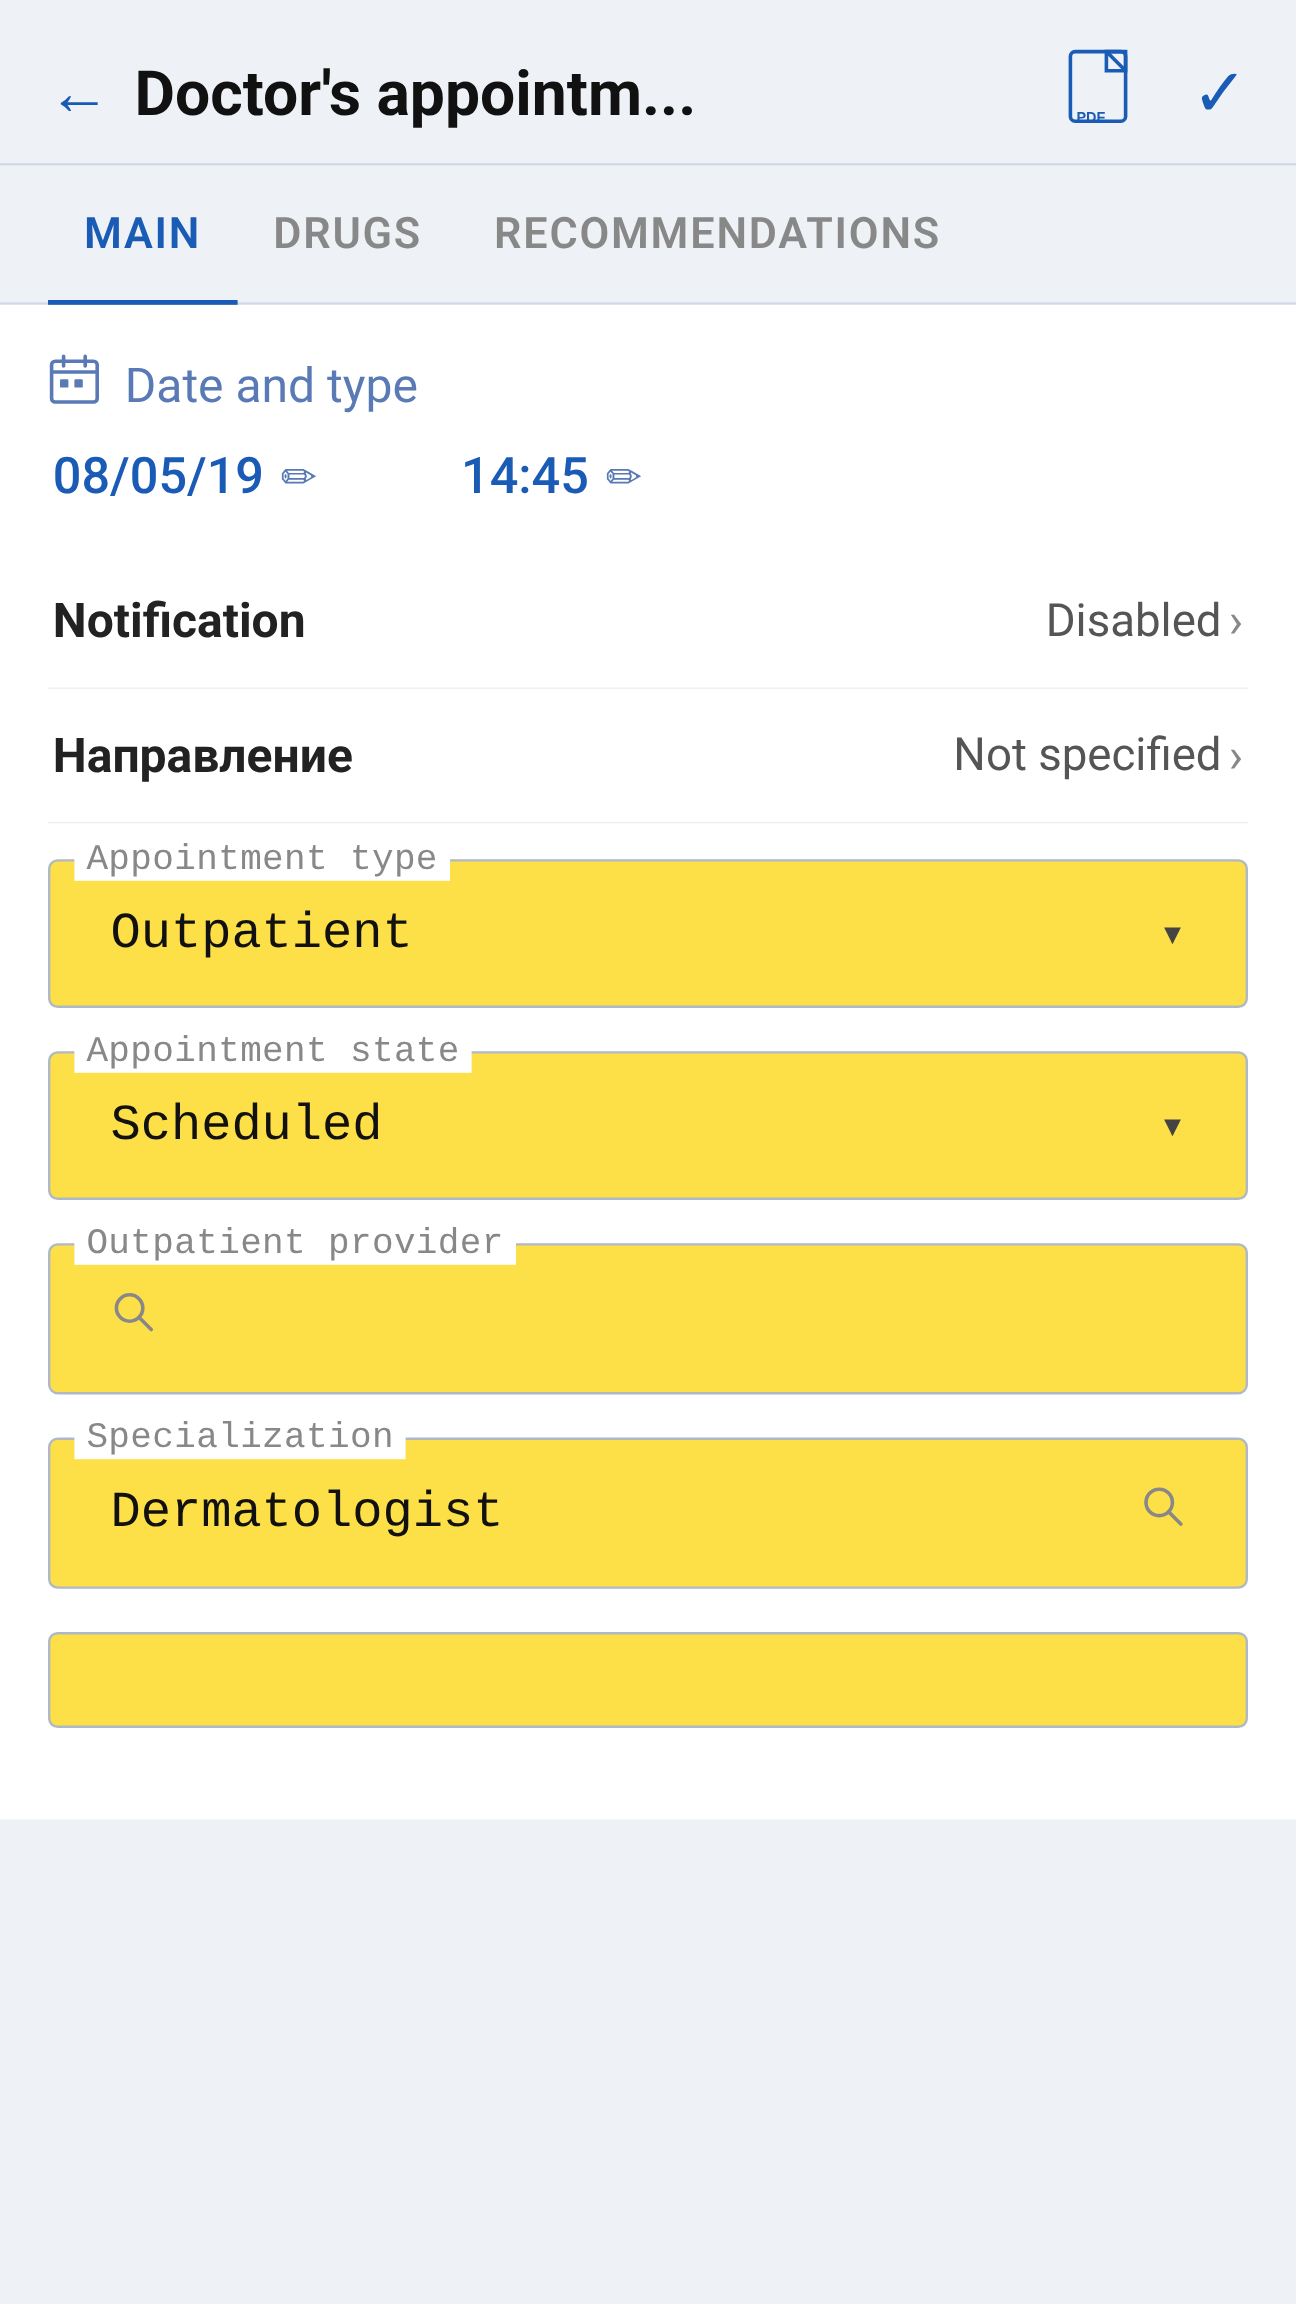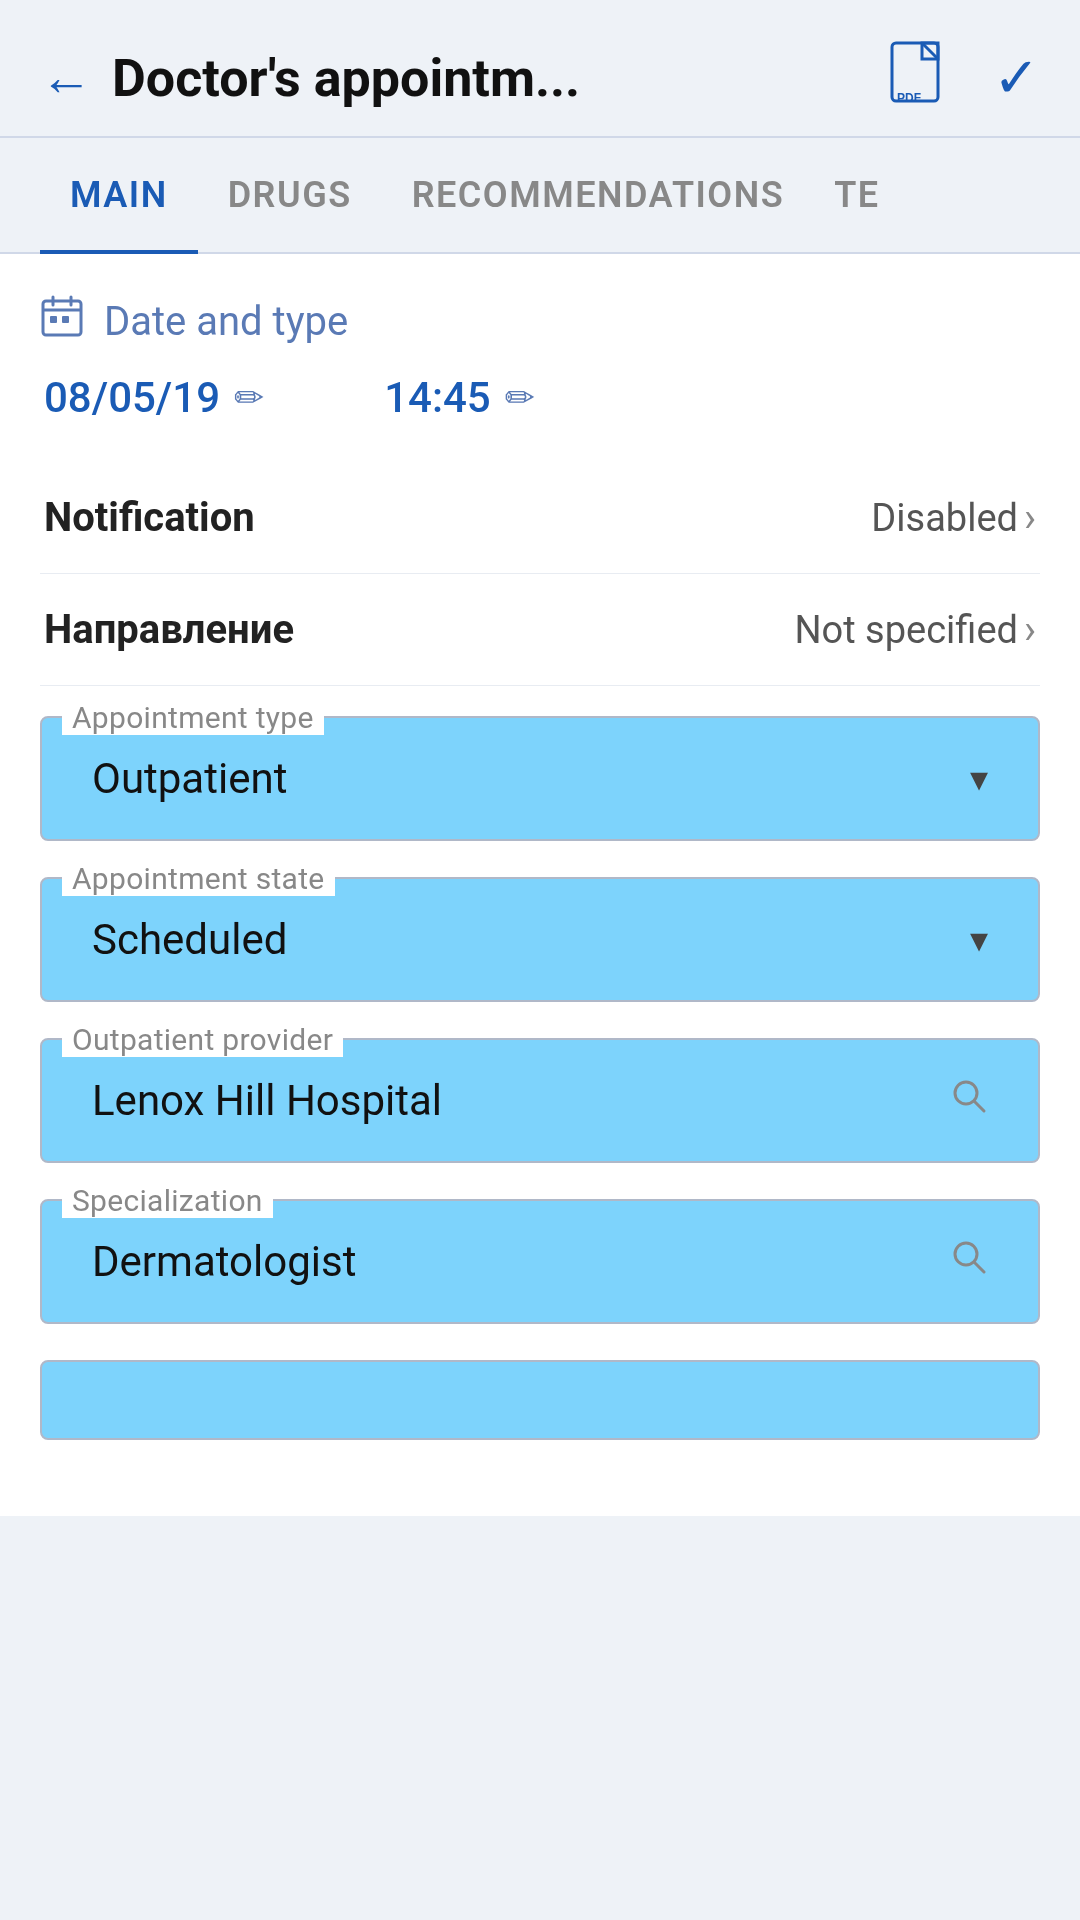--- a/index.html
+++ b/index.html
@@ -192,21 +192,22 @@
     
     .form-section {
       margin-top: 20px;
     }
 
     .field-wrapper {
       margin-bottom: 36px;
       position: relative;
       border: 2px solid #b0b8c8;
       border-radius: 8px;
-      background-color: #7dd3fc;
+      background-color: #fde047;
+      font-family: Liberation Mono, monospace;
     }
 
     .field-label {
       position: absolute;
       top: -18px;
       left: 20px;
       background-color: #fff;
       padding: 0 10px;
       font-size: 30px;
       color: #888;
@@ -261,23 +262,20 @@
 
 <div class="tabs">
   <div class="tab active">
     <span>MAIN</span>
   </div>
   <div class="tab">
     <span>DRUGS</span>
   </div>
   <div class="tab">
     <span>RECOMMENDATIONS</span>
-  </div>
-  <div class="tab-more">
-    <span>TE</span>
   </div>
 </div>
 
 <div class="content">
 
   <div class="section-header">
     <span class="section-header-icon">
       <svg width="44" height="44" viewBox="0 0 44 44" fill="none" xmlns="http://www.w3.org/2000/svg">
         <rect x="3" y="7" width="38" height="34" rx="3" stroke="#5a7ab5" stroke-width="3" fill="none"></rect>
         <path d="M3 16 L41 16" stroke="#5a7ab5" stroke-width="3"></path>
@@ -331,21 +329,20 @@
       <span class="field-label">Appointment state</span>
       <div class="field-content">
         <span class="field-value">Scheduled</span>
         <span class="dropdown-arrow">▾</span>
       </div>
     </div>
 
     <div class="field-wrapper">
       <span class="field-label">Outpatient provider</span>
       <div class="field-content">
-        <span class="field-value">Lenox Hill Hospital</span>
         <span class="search-icon">
           <svg width="38" height="38" viewBox="0 0 38 38" fill="none">
             <circle cx="16" cy="16" r="11" stroke="#888" stroke-width="3" fill="none"></circle>
             <path d="M24 24 L34 34" stroke="#888" stroke-width="3" stroke-linecap="round"></path>
           </svg>
         </span>
       </div>
     </div>
 
 

